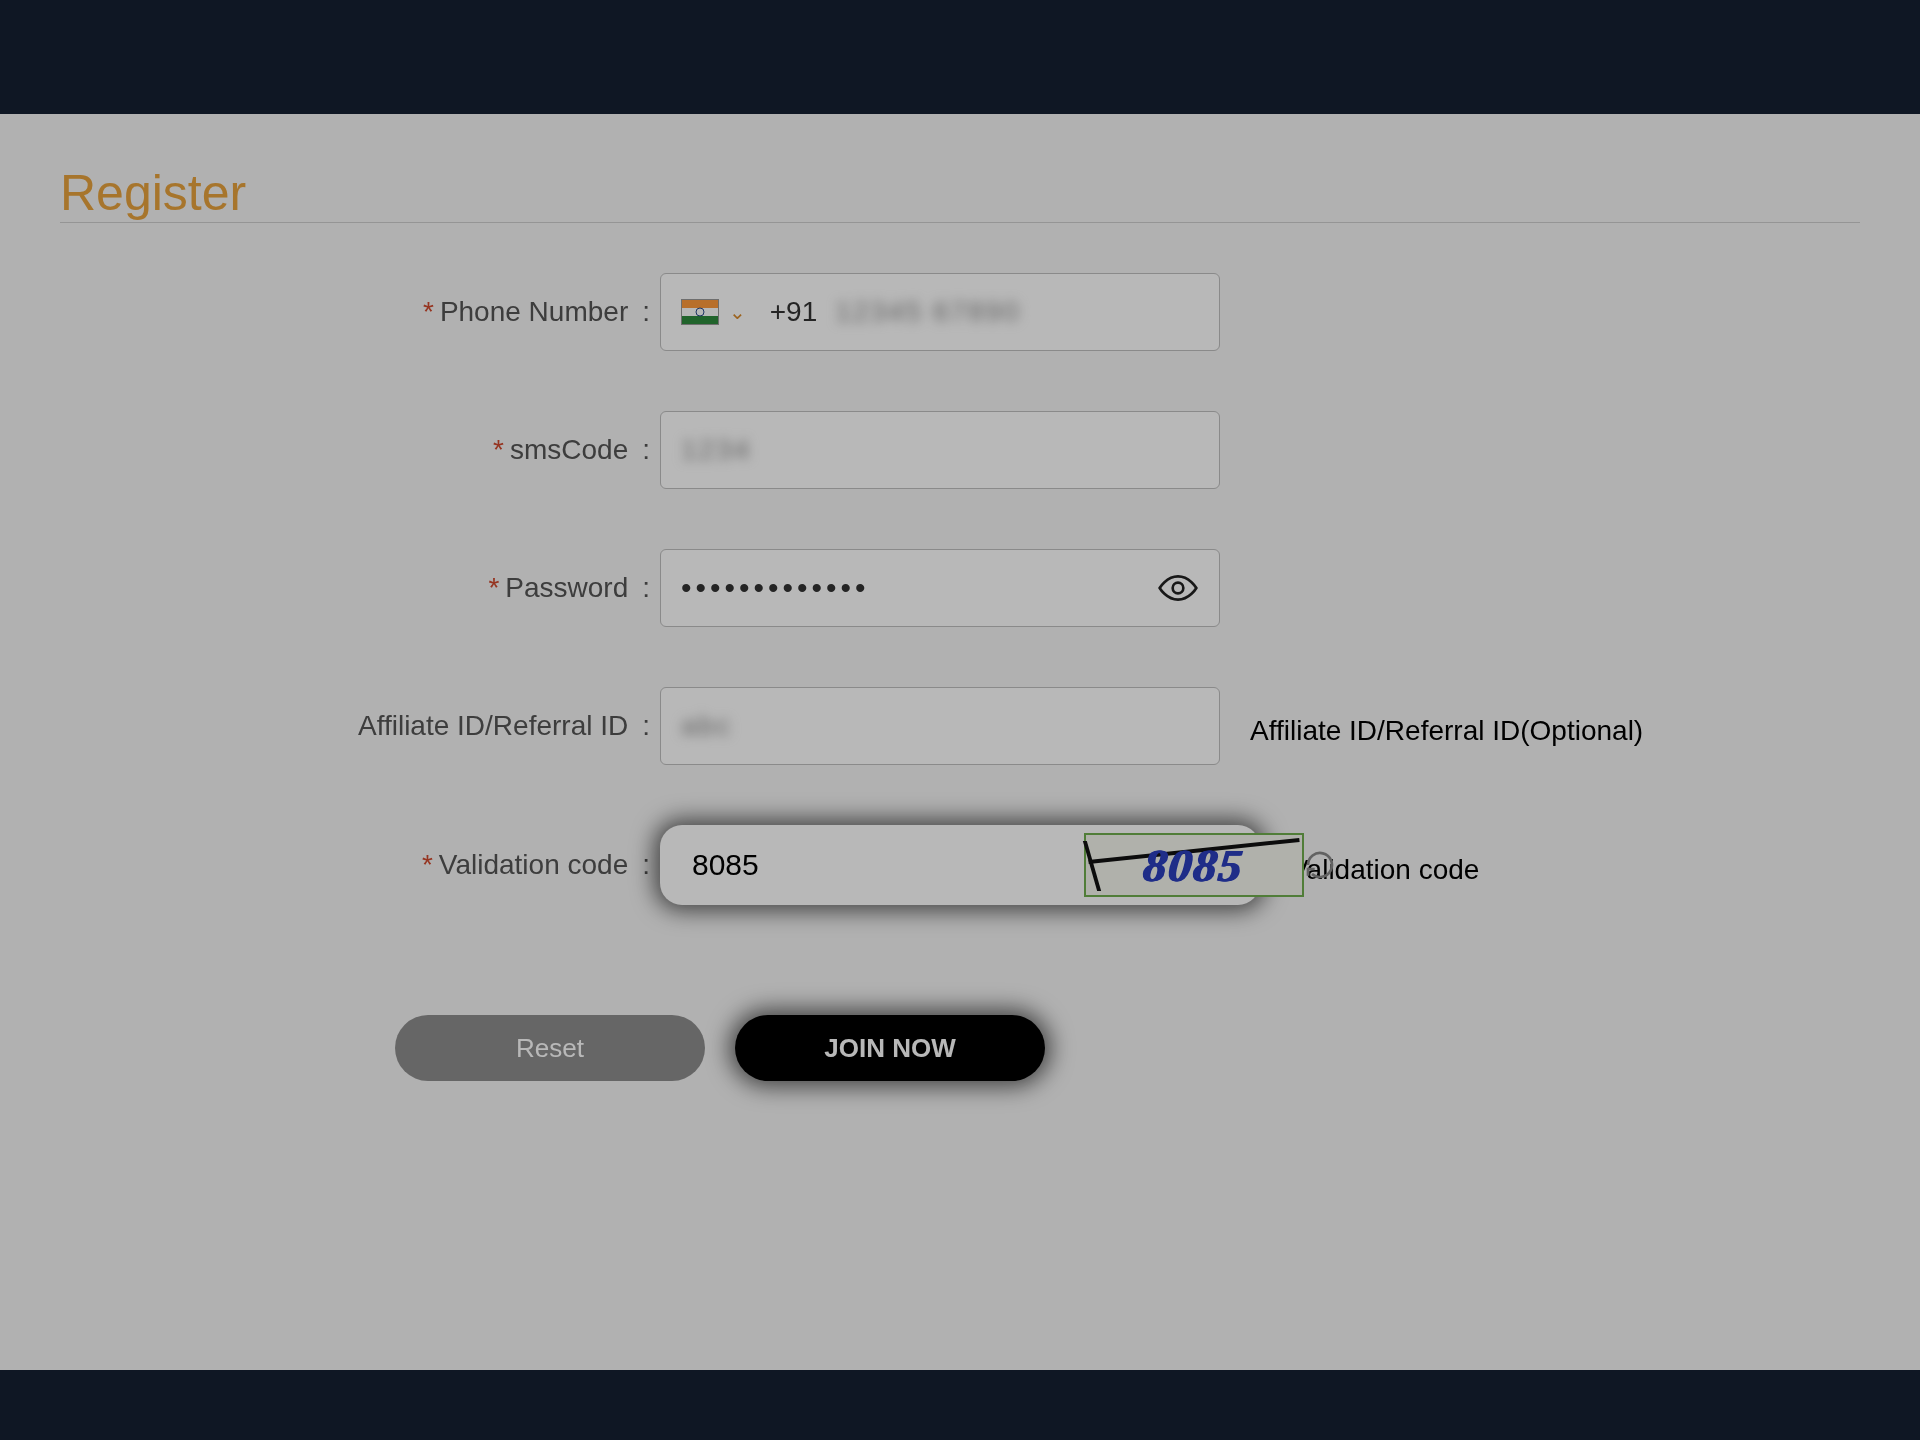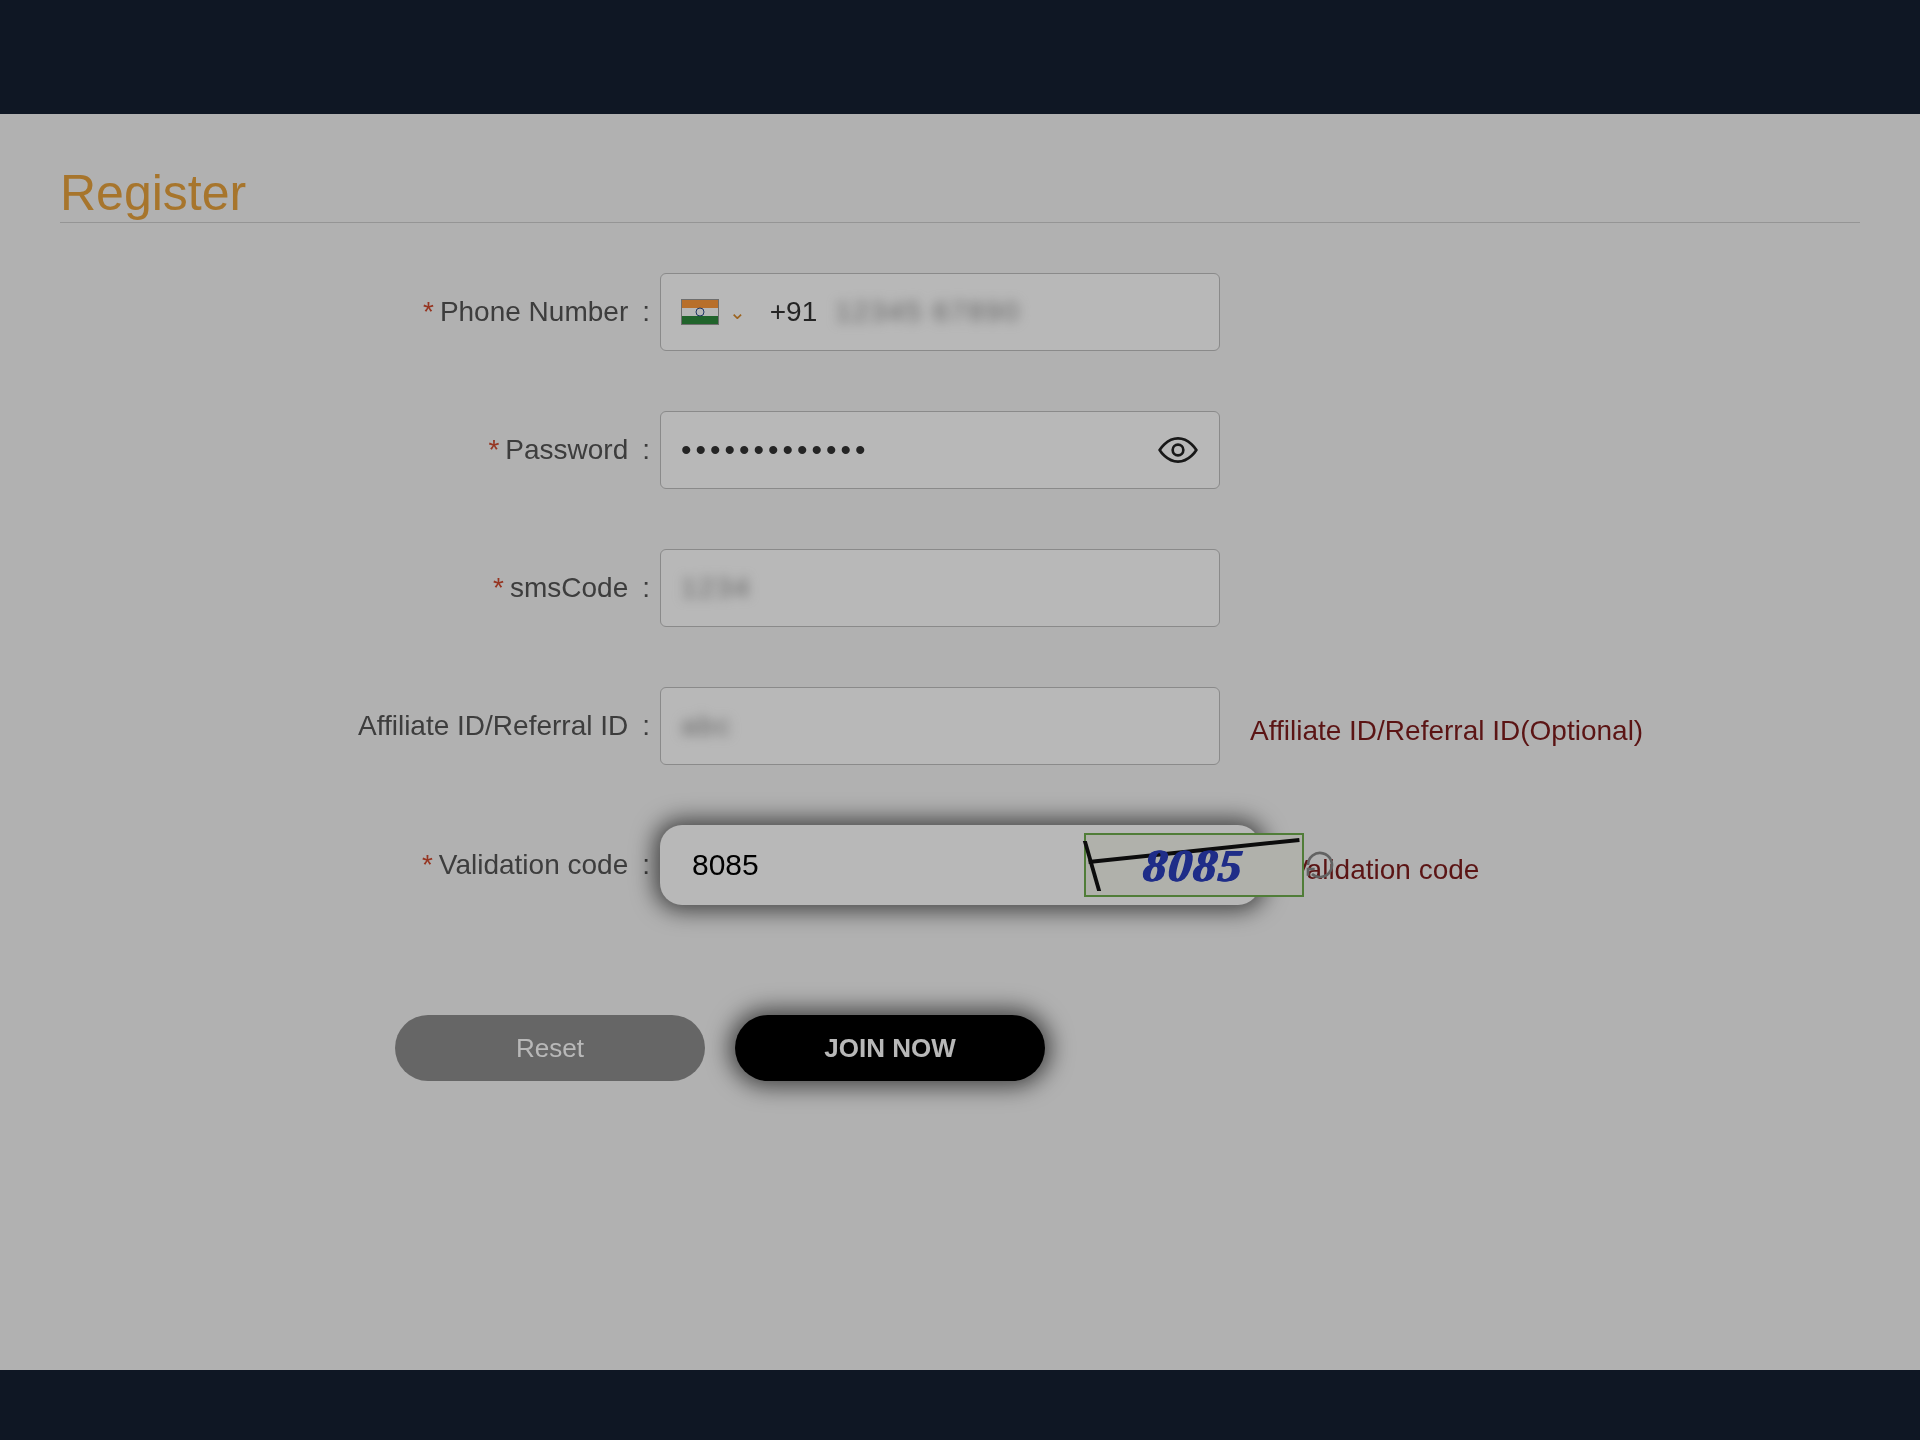--- a/index.html
+++ b/index.html
@@ -77,21 +77,21 @@
   }
   .pw-dots { letter-spacing: 4px; color: #333; font-size: 30px; }
   .eye {
     position: absolute; right: 22px; top: 50%; transform: translateY(-50%);
     font-size: 34px; color: #333; cursor: pointer;
   }
   .eye svg { width: 40px; height: 40px; display:block; }
   .hint-col {
     margin-left: 30px;
     font-size: 28px;
-    color: #7f1d1d;
+    color: #000000;
     margin-top: 10px;
   }
 
   
   .valrow-wrap {
     position: relative;
     z-index: 10;
   }
   .valbox {
     position: relative;
@@ -207,43 +207,43 @@
             <span class="flag"></span>
             <span class="chev">⌄</span>
             <span style="margin-right:18px;">+91</span>
             <span class="blur">12345 67890</span>
           </div>
         </div>
       </div>
 
       <div class="row">
         <div class="label-col">
+          <span class="req">*</span><span>smsCode</span><span class="colon">:</span>
+        </div>
+        <div class="input-col">
+          <div class="field">
+            <span class="blur">1234</span>
+          </div>
+        </div>
+      </div>
+
+      <div class="row">
+        <div class="label-col">
           <span class="req">*</span><span>Password</span><span class="colon">:</span>
         </div>
         <div class="input-col">
           <div class="field">
             <span class="pw-dots">•••••••••••••</span>
           </div>
           <span class="eye">
             <svg viewBox="0 0 24 24" fill="none" stroke="#222" stroke-width="1.6">
                 <path d="M1 12s4-7 11-7 11 7 11 7-4 7-11 7S1 12 1 12z"></path>
                 <circle cx="12" cy="12" r="3.2"></circle>
               </svg>
           </span>
-        </div>
-      </div>
-
-      <div class="row">
-        <div class="label-col">
-          <span class="req">*</span><span>smsCode</span><span class="colon">:</span>
-        </div>
-        <div class="input-col">
-          <div class="field">
-            <span class="blur">1234</span>
-          </div>
         </div>
       </div>
 
       <div class="row">
         <div class="label-col">
           <span>Affiliate ID/Referral ID</span><span class="colon">:</span>
         </div>
         <div class="input-col">
           <div class="field">
             <span class="blur">abc</span>

